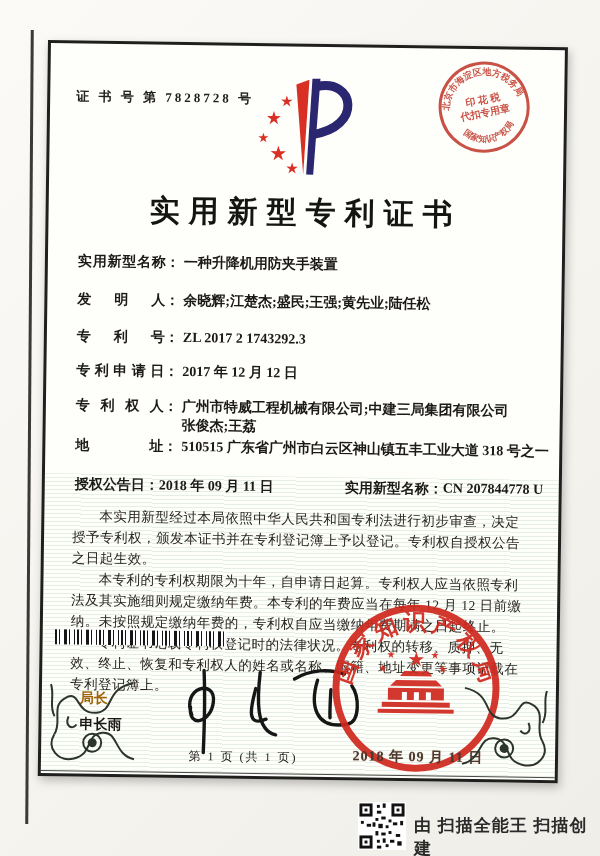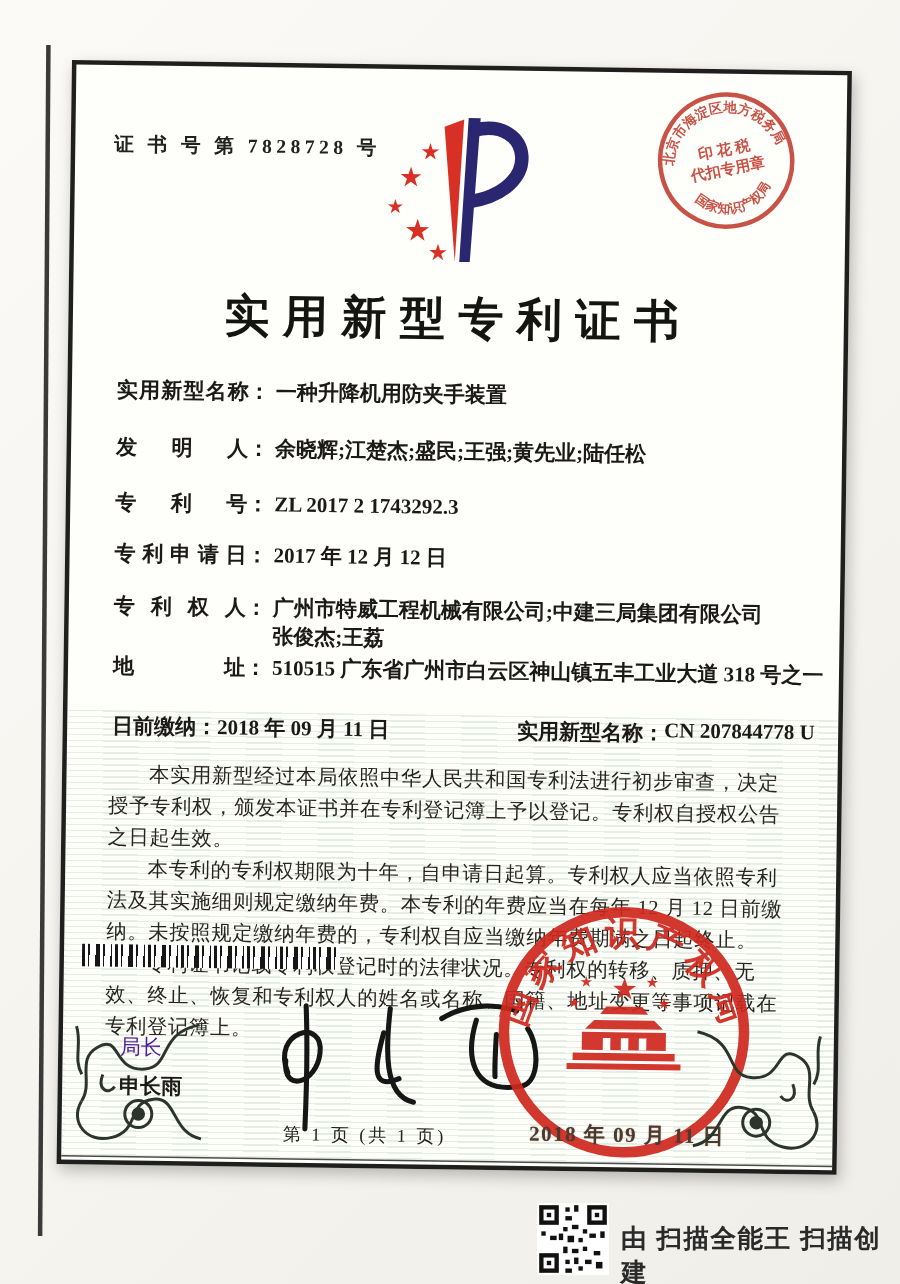--- a/index.html
+++ b/index.html
@@ -32,21 +32,21 @@
   .row .colon{flex:none;margin-right:4px;}
   .row .val{width:372px;}
   .row .val2{display:block;}
   .grant-left{position:absolute;left:30px;display:flex;font-size:14px;font-weight:600;color:#1c1a18;}
   .grant-right{position:absolute;left:300px;display:flex;font-size:14px;font-weight:600;color:#1c1a18;}
   .grant-right .lbl,.grant-left .lbl{flex:none;}
   .paras{position:absolute;left:28px;top:462px;width:458px;font-size:13.5px;line-height:21px;color:#28241f;}
   .paras p{margin:0;text-indent:2em;letter-spacing:.5px;}
   .barcode{position:absolute;left:12px;top:586px;width:172px;height:15px;
     background:repeating-linear-gradient(90deg,#161616 0 2px,#fff 2px 4px,#161616 4px 5px,#fff 5px 9px,#161616 9px 12px,#fff 12px 14px,#161616 14px 15px,#fff 15px 19px,#161616 19px 20px,#fff 20px 22px);}
-  .sig-title{position:absolute;left:38px;top:646px;font-size:14px;font-weight:400;color:#4c1d95;}
+  .sig-title{position:absolute;left:38px;top:646px;font-size:14px;font-weight:700;color:#a16207;}
   .sig-name{position:absolute;left:38px;top:672px;font-size:14px;font-weight:700;color:#1c1a18;}
   .signature{position:absolute;left:120px;top:614px;width:210px;height:100px;}
   .main-seal{position:absolute;left:286px;top:552px;width:176px;height:176px;opacity:.92;}
   .seal-date{position:absolute;left:292px;top:700px;width:170px;text-align:center;
     font-size:14px;font-weight:700;color:#4a3b2e;letter-spacing:1px;text-shadow:0 0 1px rgba(120,30,20,.4);}
   .page-footer{position:absolute;left:0;right:110px;bottom:10px;text-align:center;font-size:12px;color:#23211f;letter-spacing:2px;}
   .ornament{position:absolute;width:92px;height:92px;}
   .ornament.bl{left:3px;bottom:5px;}
   .ornament.br{right:3px;bottom:5px;transform:scaleX(-1);}
   .qr{position:absolute;left:358px;top:802px;width:48px;height:48px;}
@@ -121,21 +121,21 @@
       <span class="lbl">专利权人</span>
         <span class="colon">：</span>
         <span class="val"><span>广州市特威工程机械有限公司;中建三局集团有限公司</span><span class="val2">张俊杰;王荔</span></span>
     </div>
     <div class="row" style="top:392px">
       <span class="lbl">地址</span>
         <span class="colon">：</span>
         <span class="val">510515 广东省广州市白云区神山镇五丰工业大道 318 号之一</span>
     </div>
     <div class="grant-left" style="top:432px">
-      <span class="lbl">日前缴纳</span>
+      <span class="lbl">授权公告日</span>
         <span class="colon">：</span>
         <span>2018 年 09 月 11 日</span>
     </div>
     <div class="grant-right" style="top:432px">
       <span class="lbl">实用新型名称</span>
         <span class="colon">：</span>
         <span>CN 207844778 U</span>
     </div>
 
     <div class="paras">

